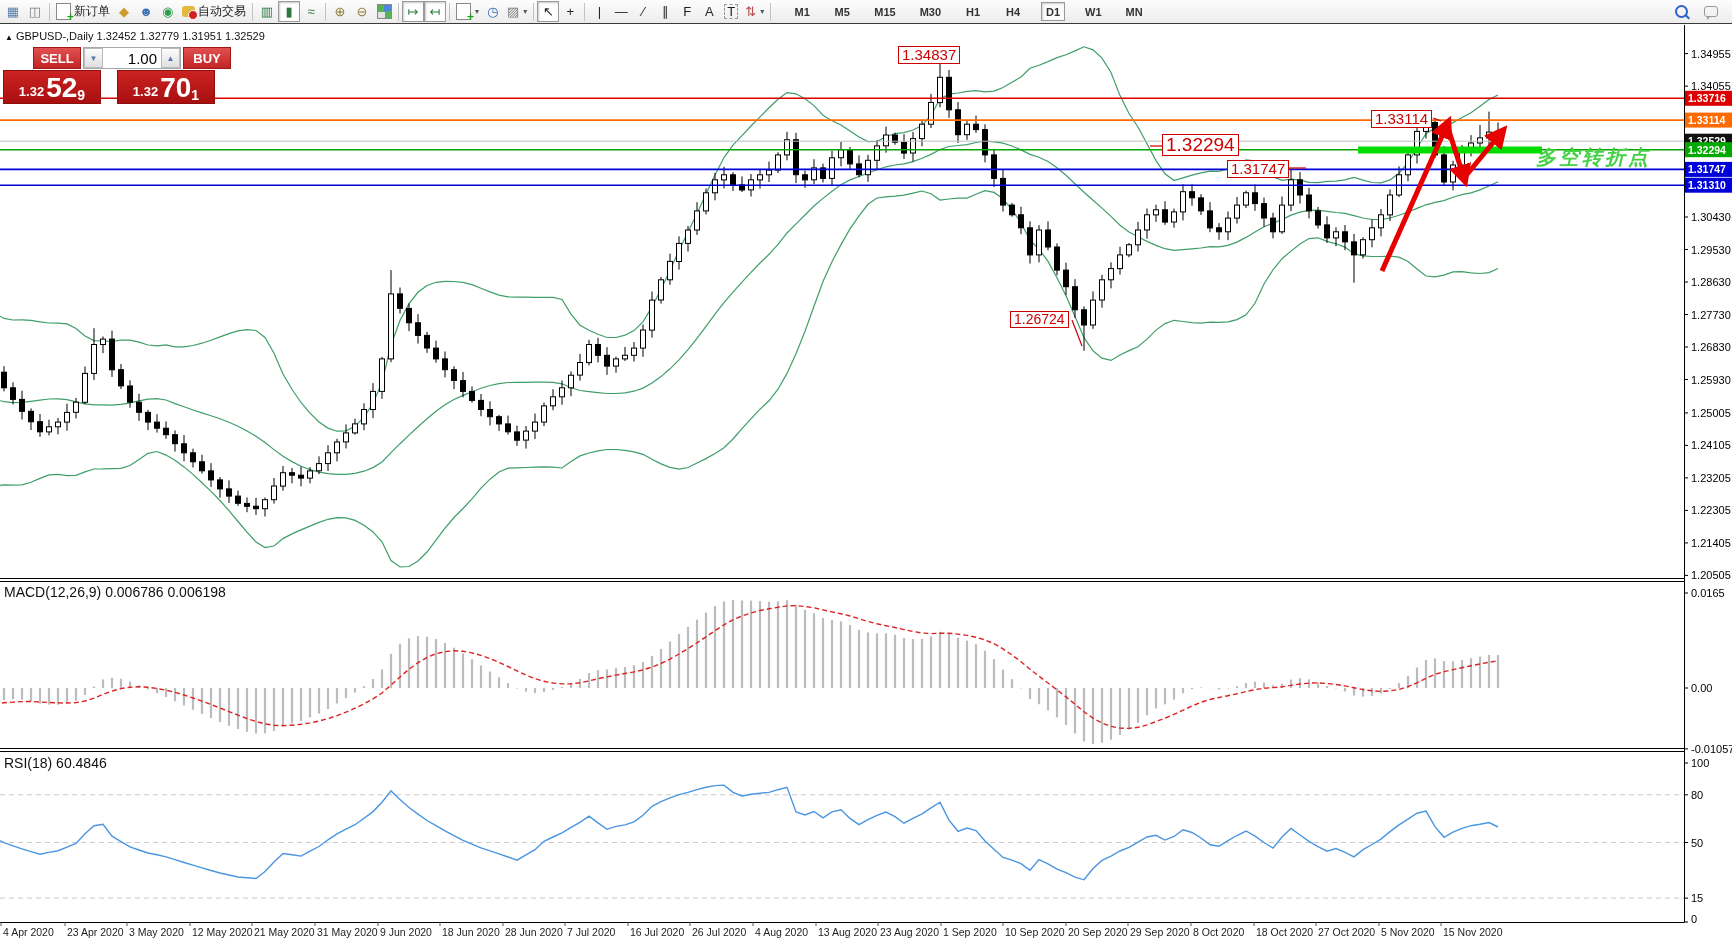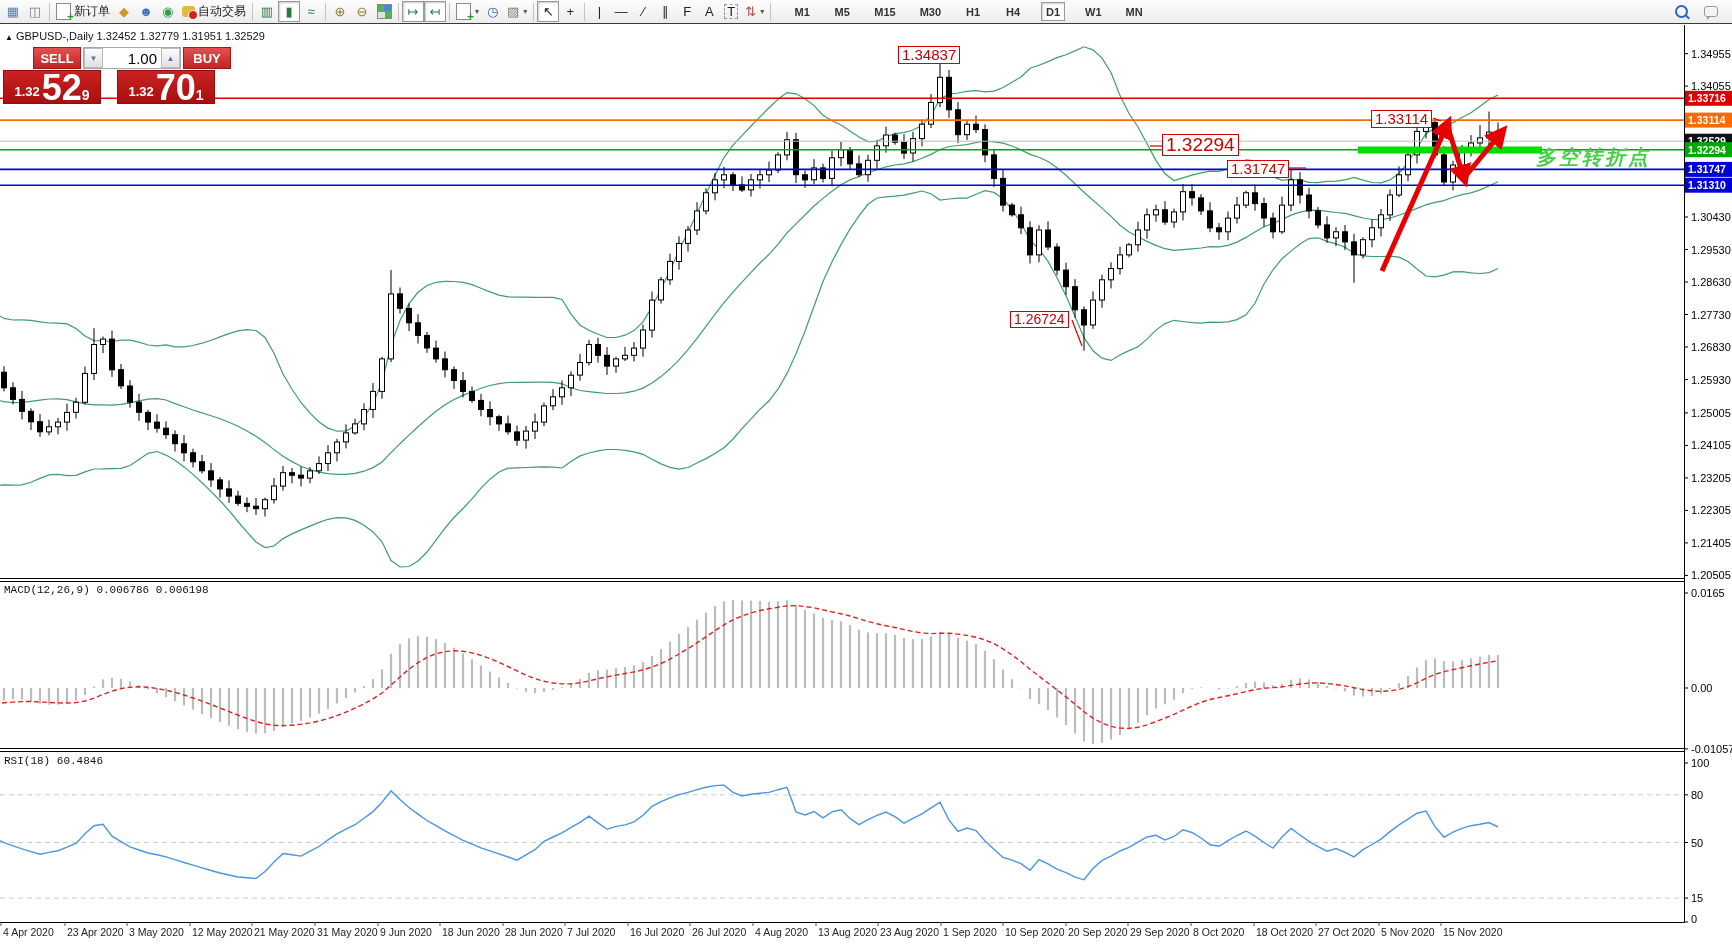--- a/index.html
+++ b/index.html
@@ -41,24 +41,24 @@
   .ocp-btn{flex:0 0 46px;background:linear-gradient(#e25050,#c32525);color:#fff;font-size:13px;font-weight:bold;
      display:flex;align-items:center;justify-content:center;border:1px solid #a01818;}
   .ocp-vol{flex:1;display:flex;border:1px solid #a8a8a8;background:#fff;margin:0 2px;}
   .spin{width:17px;background:linear-gradient(#fdfdfd,#dfdfdf);border:1px solid #bbb;color:#5577aa;
         font-size:8px;display:flex;align-items:center;justify-content:center;}
   .volfield{flex:1;border:0;text-align:right;font-size:15px;padding:0 4px;width:50px;font-family:"Liberation Sans",sans-serif;}
   .ocp-row2{display:flex;height:34px;margin-top:1px;gap:16px;}
   .bigpx{flex:1;background:linear-gradient(#cc2222,#a80f0f);color:#fff;display:flex;align-items:flex-end;justify-content:center;
      padding-bottom:2px;border:1px solid #8e0d0d;}
   .bigpx .sm{font-size:13px;font-weight:bold;margin:0 2px 2px 0;}
-  .bigpx .bg{font-size:36px;font-weight:bold;line-height:26px;}
+  .bigpx .bg{font-size:28px;font-weight:bold;line-height:26px;}
   .bigpx .sup{font-size:14px;font-weight:bold;vertical-align:top;line-height:12px;}
   
-  .indlbl{position:absolute;font-size:11px;color:#111;z-index:20;font-family:Liberation Mono, monospace;}
+  .indlbl{position:absolute;font-size:14px;color:#111;z-index:20;}
   
   .pc{position:absolute;color:#cc0000;border:1px solid #cc0000;background:#fff;
       padding:0 3px;line-height:1.05;z-index:25;white-space:nowrap;}
   .cn-note{position:absolute;font-weight:bold;font-style:italic;letter-spacing:3px;z-index:25;white-space:nowrap;}
   svg text{font-family:"Liberation Sans",sans-serif;}
   .ax{font-size:11px;fill:#000;}
   .bdg{font-size:10.5px;font-weight:bold;fill:#fff;}
   .dt{font-size:10.5px;fill:#222;}
 </style>
 </head>

